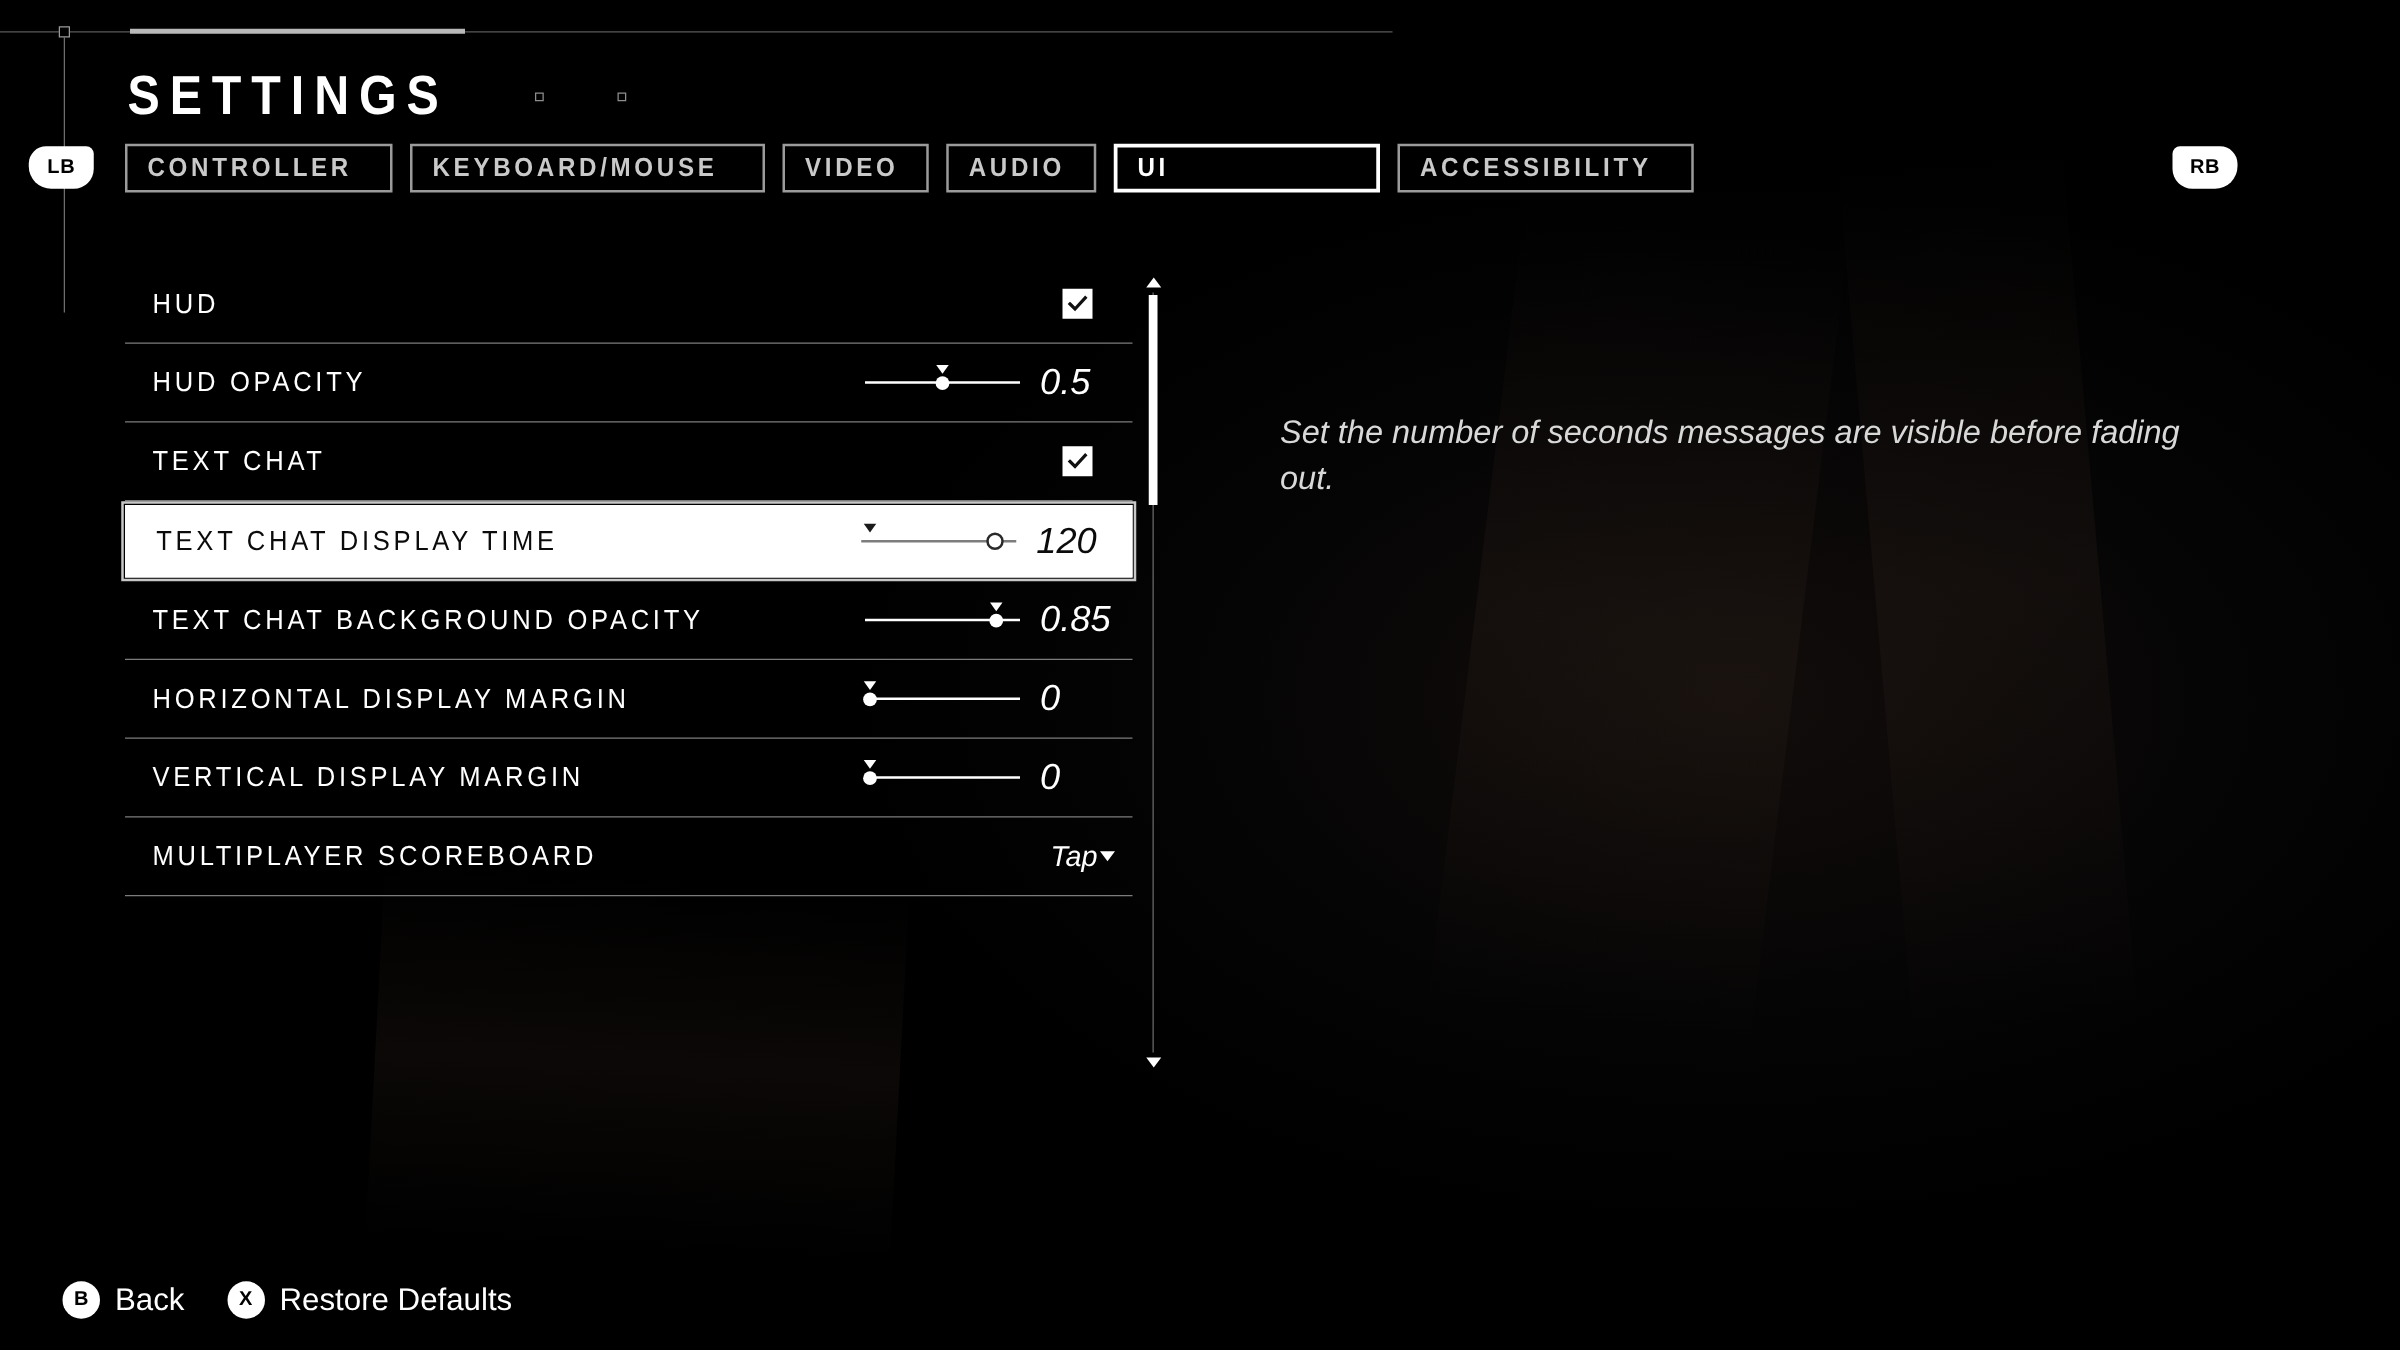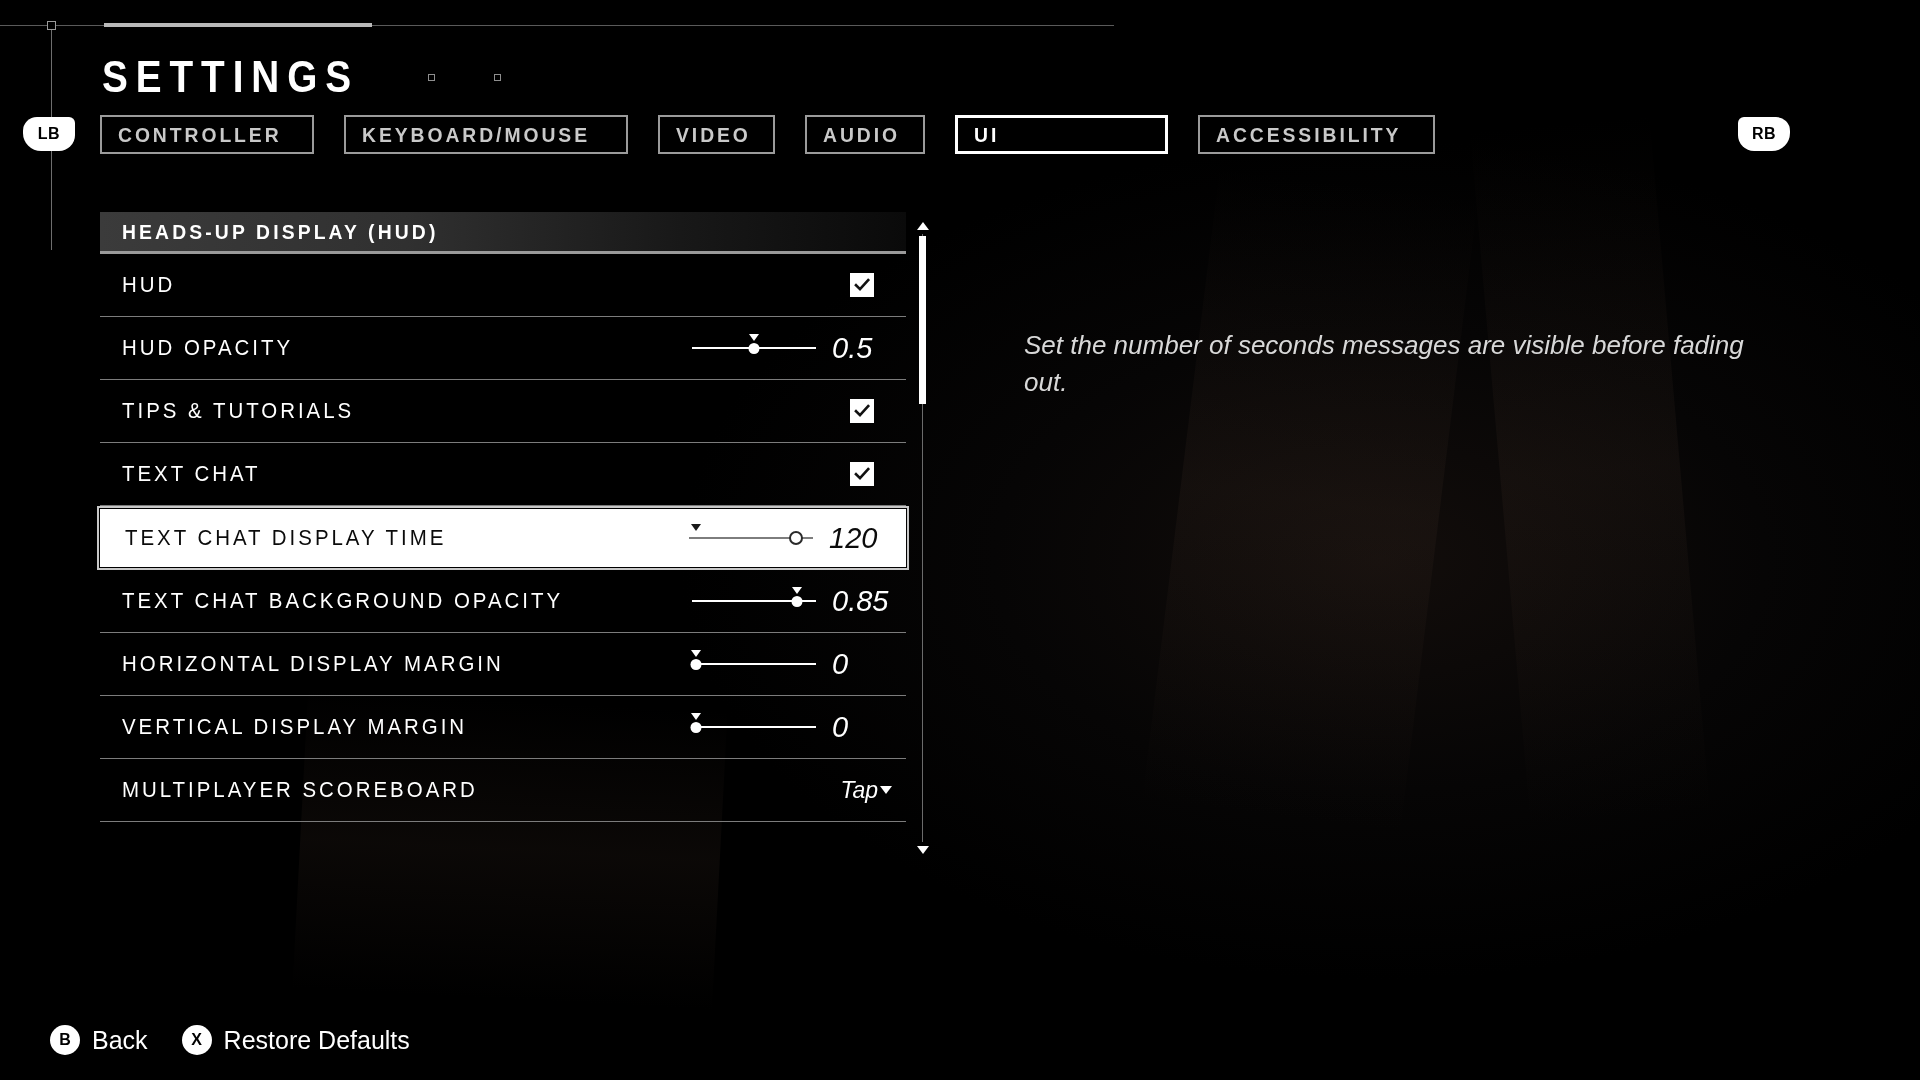--- a/index.html
+++ b/index.html
@@ -49,21 +49,21 @@
     position: absolute; left: 102px; top: 52px;
     font-size: 44px; font-weight: 700; color: #fff;
     letter-spacing: 9px;
     font-family: "Liberation Sans Narrow", "Liberation Sans", sans-serif;
     transform: scaleX(0.88); transform-origin: left center;
   }
 
   
   .tabbar {
     position: absolute; left: 100px; top: 115px;
-    display: flex; align-items: center; gap: 30px;
+    display: flex; align-items: center; gap: 14px;
   }
   .tab {
     height: 39px;
     border: 2px solid #9b9b9b;
     display: flex; align-items: center;
     padding: 0 16px;
     background: rgba(0,0,0,0.35);
   }
   .tab-label {
     font-size: 21px; font-weight: 700; letter-spacing: 3.2px; color: #c9c9c9;
@@ -260,53 +260,40 @@
       </div>
       <div class="tab active">
         <span class="tab-label">UI</span>
       </div>
       <div class="tab">
         <span class="tab-label">ACCESSIBILITY</span>
       </div>
     </div>
 
   <div class="list-panel">
-    <div class="group-header">
-      <span class="group-header-label">HEADS-UP DISPLAY (HUD)</span>
-    </div>
     <div id="rows">
         <div class="row">
           <span class="row-label">HUD</span>
           <div class="row-control">
             <div class="checkbox">
               <svg width="18" height="18" viewBox="0 0 18 18">
                 <path d="M3 9.2 L7 13.2 L15.2 4.2" stroke="#111" stroke-width="2.6" fill="none" stroke-linecap="square"></path>
               </svg>
             </div>
           </div>
         </div>
         <div class="row">
           <span class="row-label">HUD OPACITY</span>
           <div class="row-control">
             <div class="slider">
               <div class="slider-track"></div>
               <div class="slider-tick" style="left: 50%;"></div>
               <div class="slider-knob" style="left: 50%;"></div>
             </div>
             <span class="slider-value">0.5</span>
-          </div>
-        </div>
-        <div class="row">
-          <span class="row-label">TIPS &amp; TUTORIALS</span>
-          <div class="row-control">
-            <div class="checkbox">
-              <svg width="18" height="18" viewBox="0 0 18 18">
-                <path d="M3 9.2 L7 13.2 L15.2 4.2" stroke="#111" stroke-width="2.6" fill="none" stroke-linecap="square"></path>
-              </svg>
-            </div>
           </div>
         </div>
         <div class="row">
           <span class="row-label">TEXT CHAT</span>
           <div class="row-control">
             <div class="checkbox">
               <svg width="18" height="18" viewBox="0 0 18 18">
                 <path d="M3 9.2 L7 13.2 L15.2 4.2" stroke="#111" stroke-width="2.6" fill="none" stroke-linecap="square"></path>
               </svg>
             </div>

